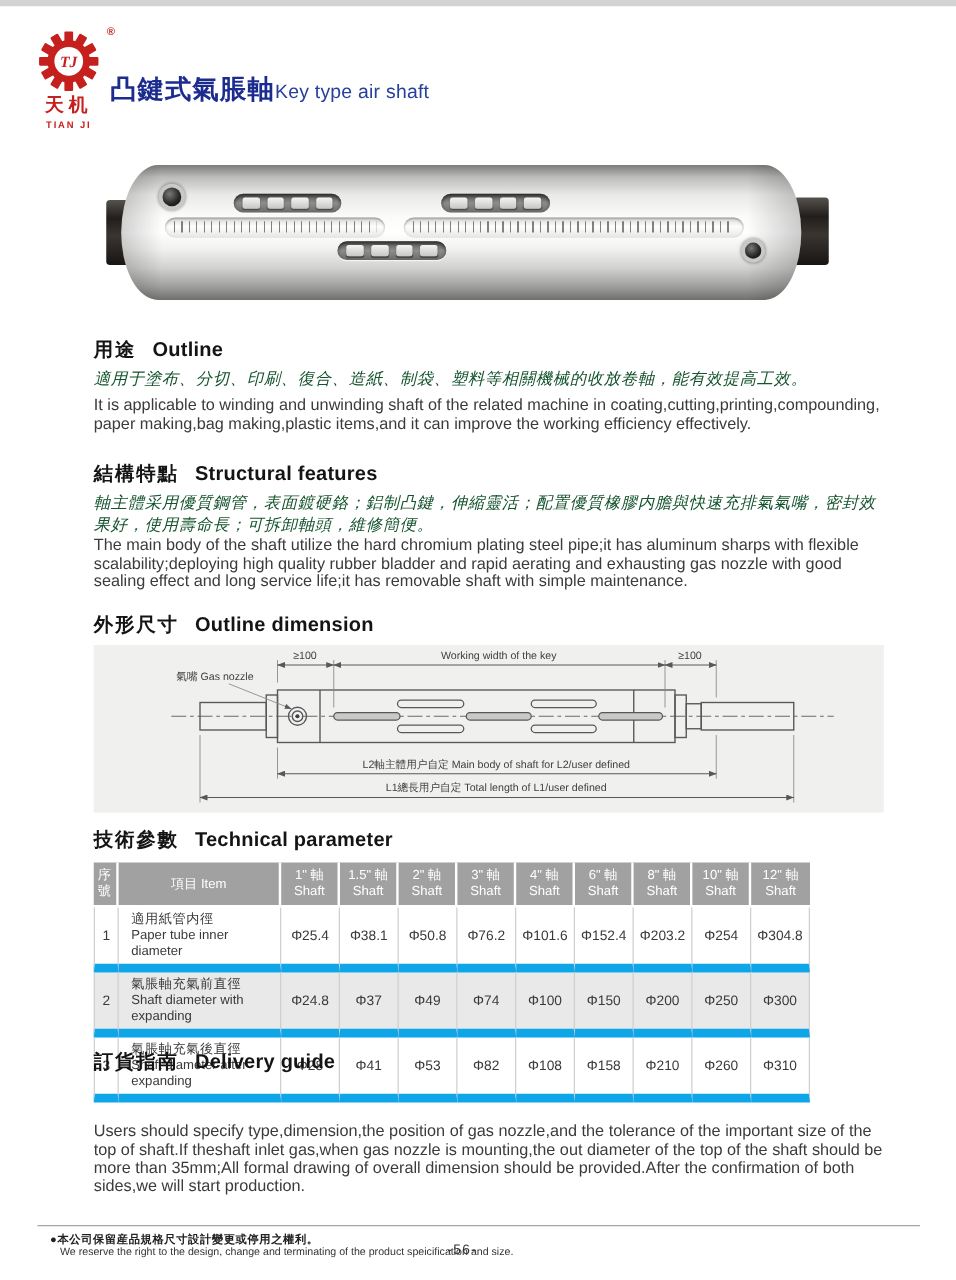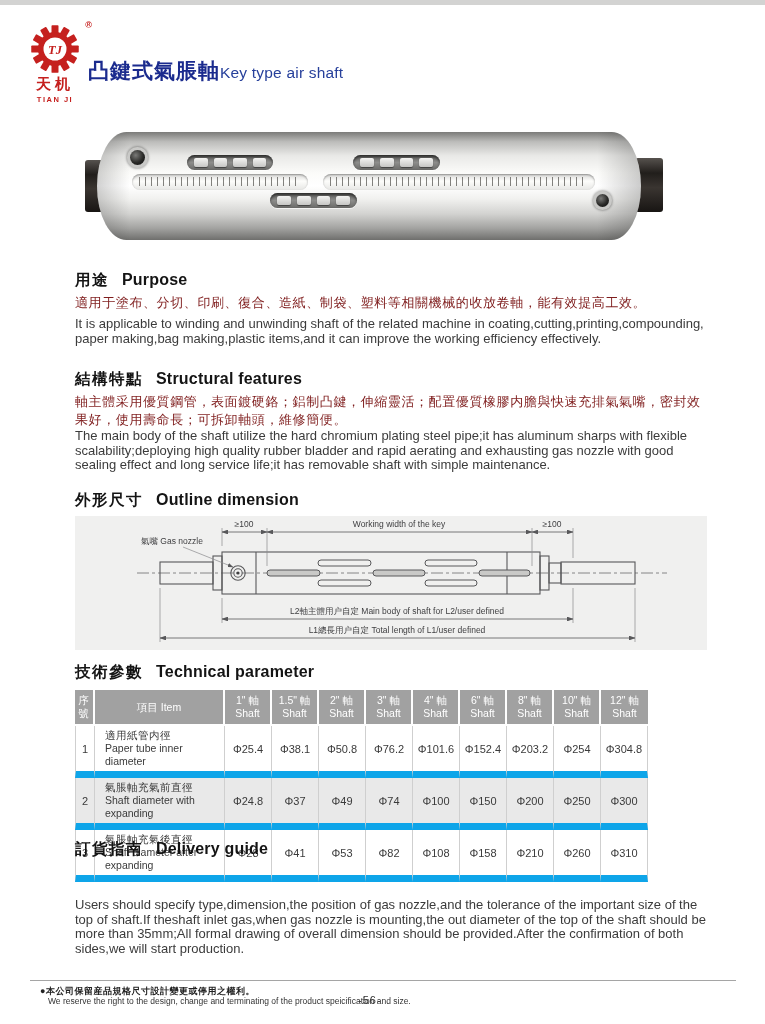--- a/index.html
+++ b/index.html
@@ -56,21 +56,21 @@
     box-shadow:0 1px 1px rgba(0,0,0,.45); }
   .slot.t1 { left:102px; top:25px; width:86px; }
   .slot.t2 { left:268px; top:25px; width:87px; }
   .slot.b1 { left:185px; top:63px; width:87px; }
 
   
   .sec-head { position:absolute; left:75px; display:flex; align-items:baseline; gap:13px; color:#141414; white-space:nowrap; }
   .sec-head .zh { font-size:15.5px; font-weight:bold; letter-spacing:1.5px; }
   .sec-head .en { font-size:16px; font-weight:bold; letter-spacing:.2px; }
   .para { position:absolute; left:75px; width:634px; }
-  .para.zh { font-size:13px; line-height:17.5px; letter-spacing:.6px; color:#7f1d1d; }
+  .para.zh { font-size:13px; line-height:17.5px; letter-spacing:.6px; color:#14532d;font-style:italic; }
   .para.en { font-size:13px; line-height:14.6px; color:#3b3b3b; }
 
   
   .panel { position:absolute; left:75px; top:516px; width:632px; height:134px; background:var(--panel-bg,#f0f0ef); }
   .panel svg { display:block; width:632px; height:134px; }
   .panel .ln   { stroke:#58585a; stroke-width:1.1; fill:none; }
   .panel .fillkey { fill:#c9c9c7; stroke:#58585a; stroke-width:1; }
   .panel .openslot { fill:none; stroke:#58585a; stroke-width:1; }
   .panel .cl   { stroke:#6a6a6c; stroke-width:.8; stroke-dasharray:12 3 3 3; fill:none; }
   .panel .ext  { stroke:#8a8a8c; stroke-width:.7; }
@@ -161,21 +161,21 @@
     <div class="slot b1">
         <div class="key"></div>
         <div class="key"></div>
         <div class="key"></div>
         <div class="key"></div>
       </div>
   </div>
 
   <div class="sec-head" style="top:270px">
     <span class="zh">用途</span>
-    <span class="en">Purpose</span>
+    <span class="en">Outline</span>
   </div>
   <div class="para zh" style="top:294px">適用于塗布、分切、印刷、復合、造紙、制袋、塑料等相關機械的收放卷軸，能有效提高工效。</div>
   <div class="para en" style="top:317px">It is applicable to winding and unwinding shaft of the related machine in coating,cutting,printing,compounding, paper making,bag making,plastic items,and it can improve the working efficiency effectively.</div>
 
   <div class="sec-head" style="top:369px">
     <span class="zh">結構特點</span>
     <span class="en">Structural features</span>
   </div>
   <div class="para en" style="top:429px">The main body of the shaft utilize the hard chromium plating steel pipe;it has aluminum sharps with flexible scalability;deploying high quality rubber bladder and rapid aerating and exhausting gas nozzle with good sealing effect and long service life;it has removable shaft with simple maintenance.</div>
   <div class="para zh" style="top:393px">軸主體采用優質鋼管，表面鍍硬鉻；鋁制凸鍵，伸縮靈活；配置優質橡膠内膽與快速充排氣氣嘴，密封效果好，使用壽命長；可拆卸軸頭，維修簡便。</div>

